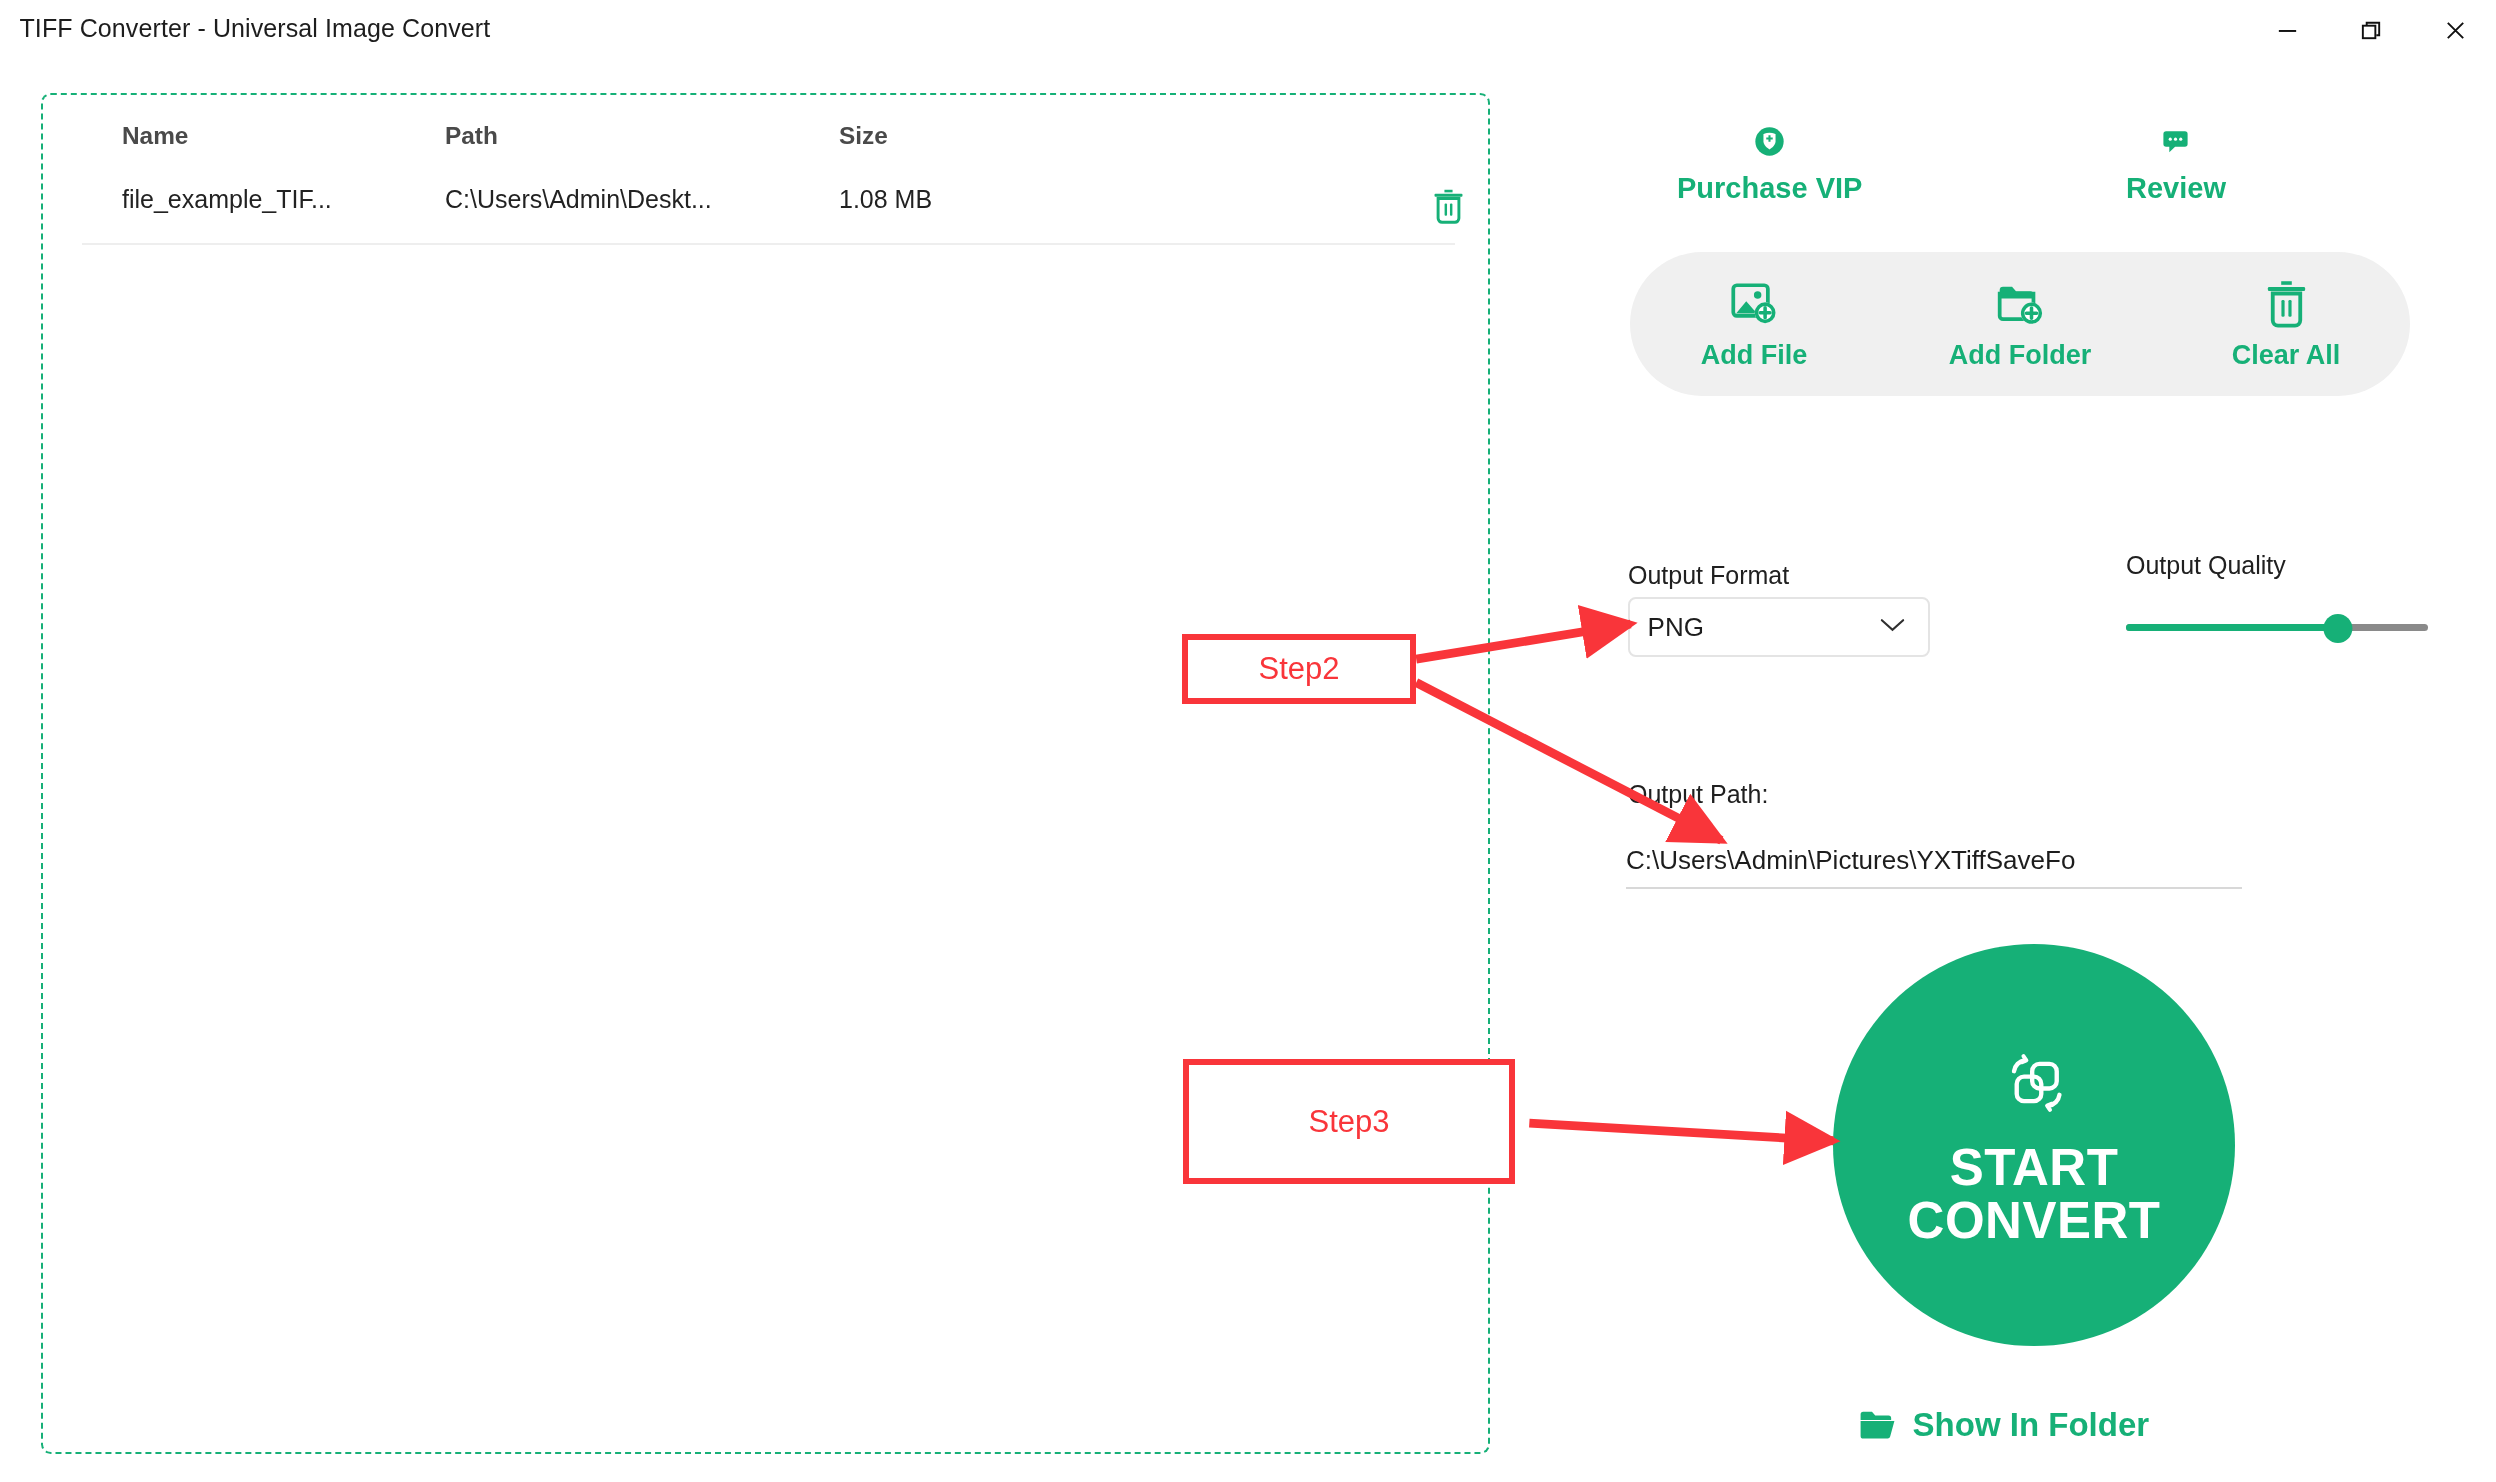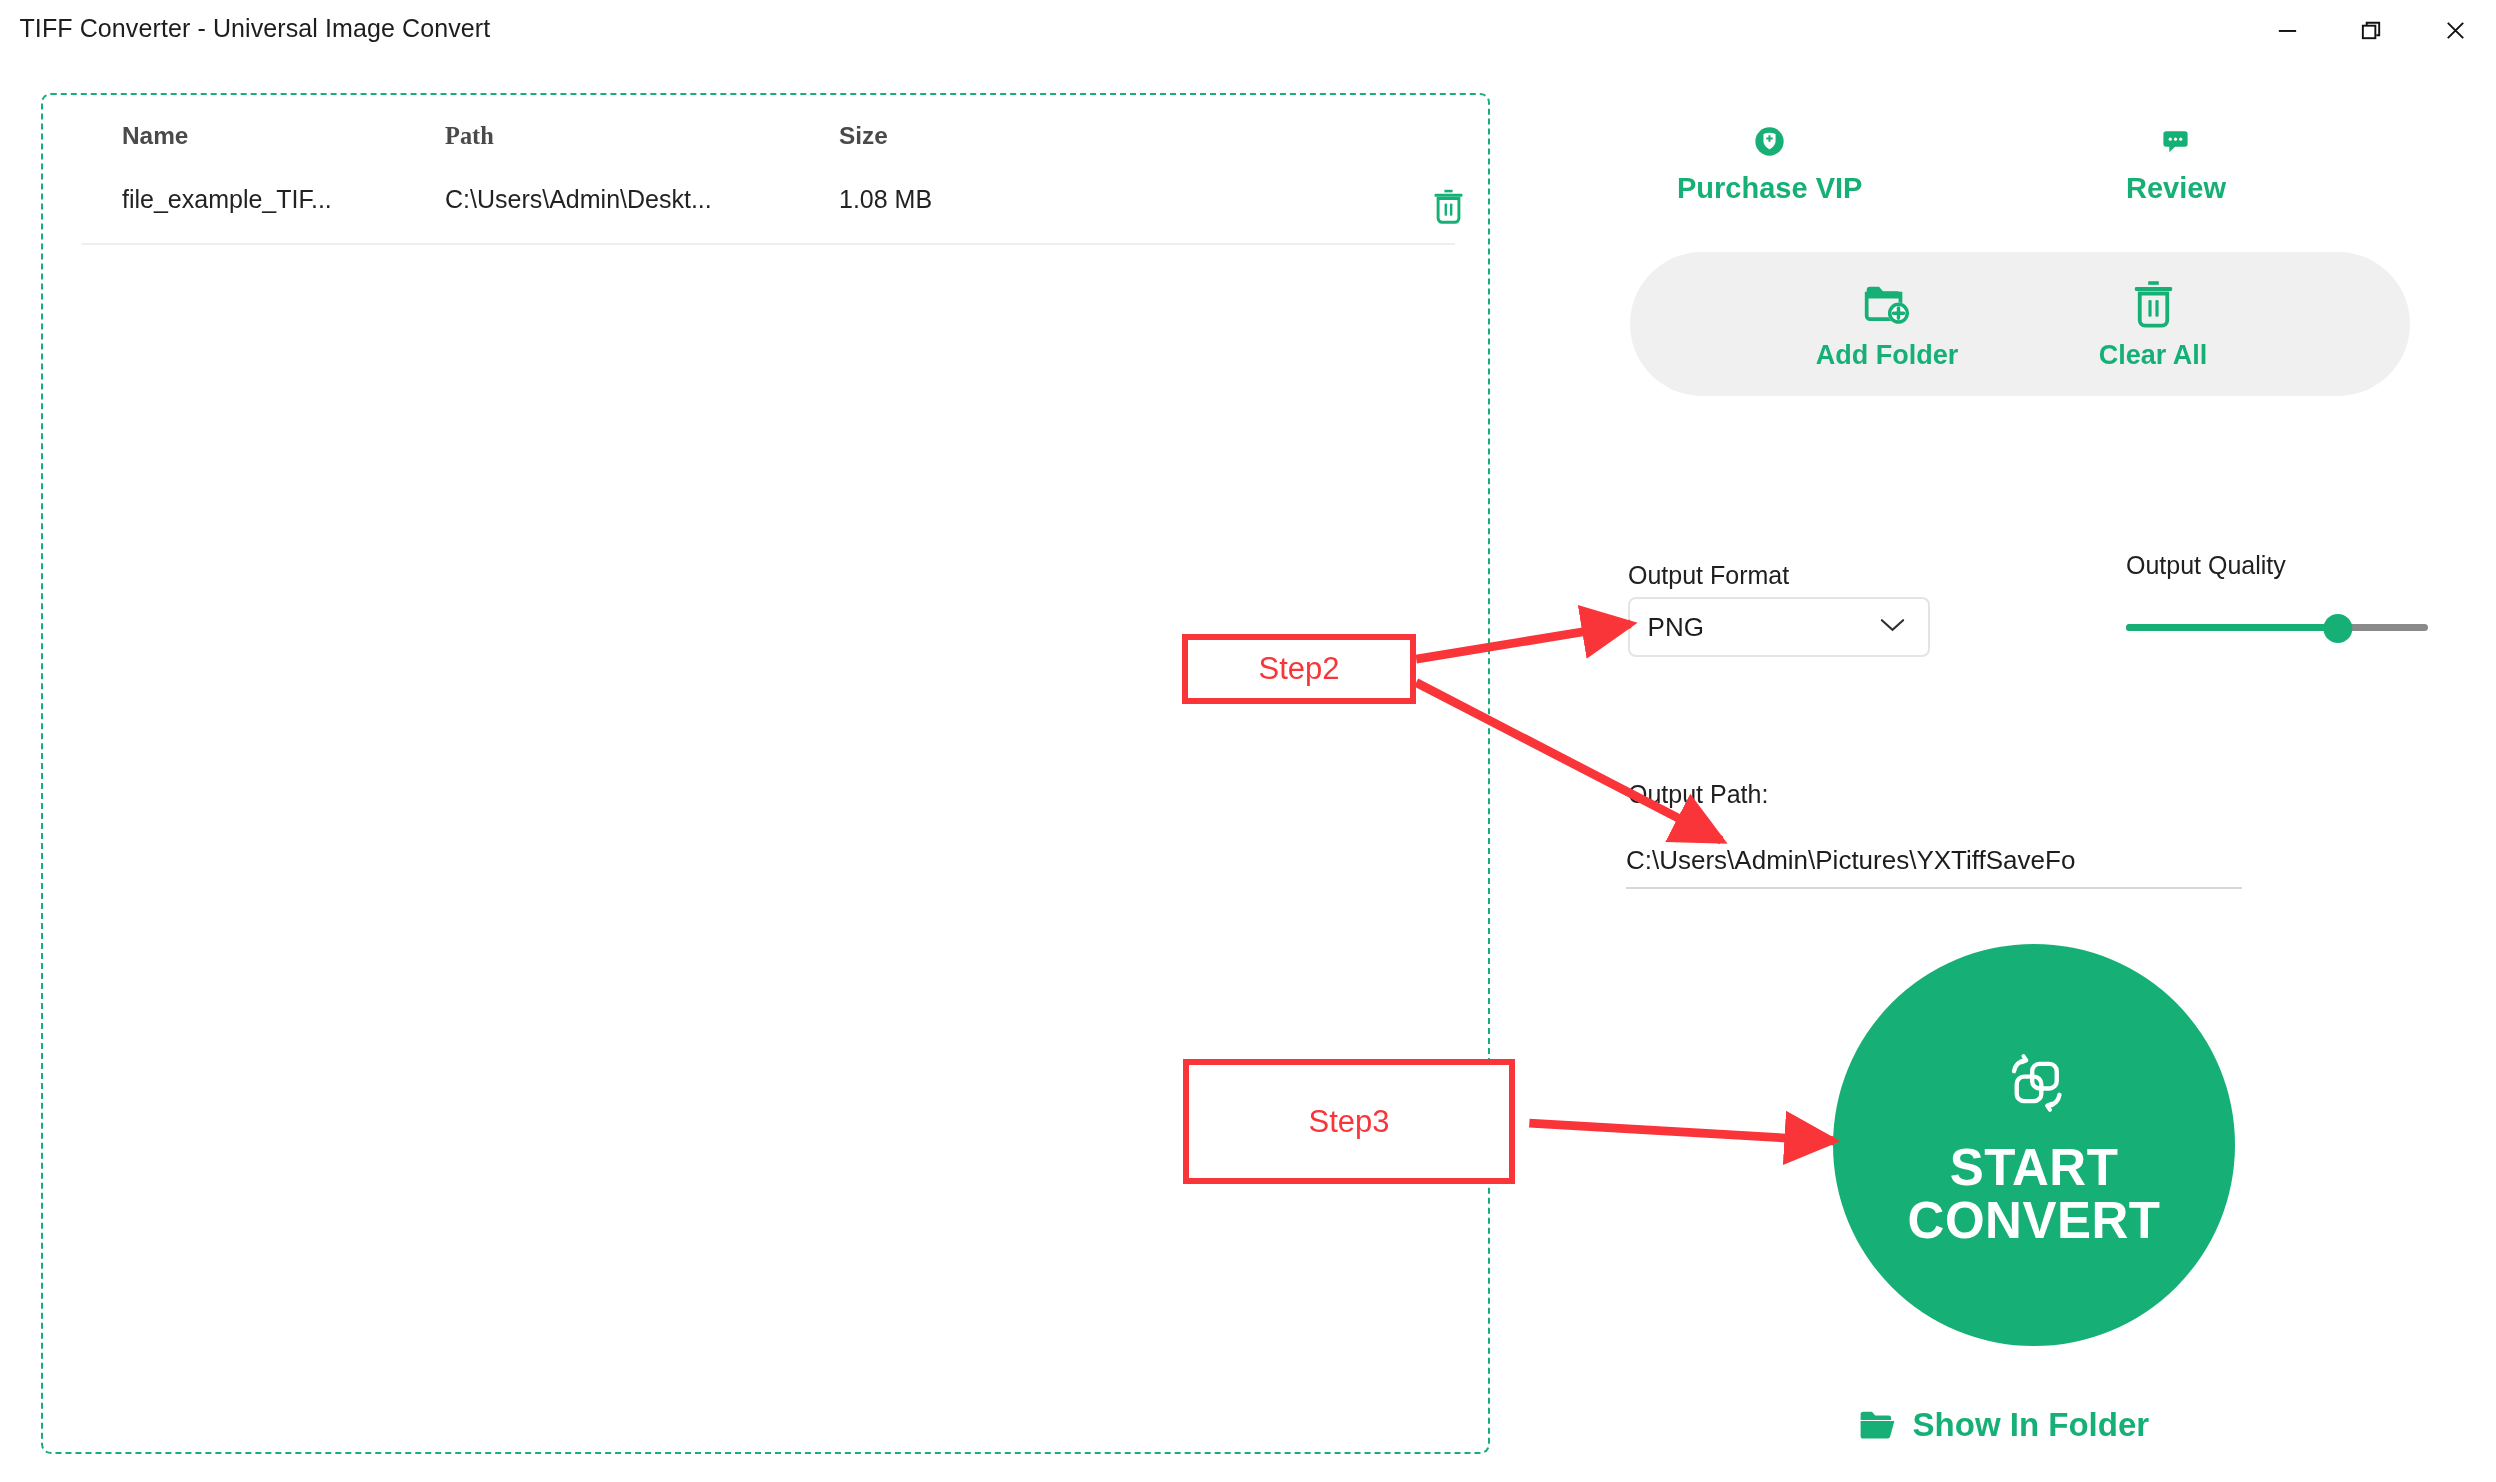--- a/index.html
+++ b/index.html
@@ -40,21 +40,21 @@
   .file-table { position: absolute; left: 0; top: 0; width: 100%; }
   .tbl-head {
     position: absolute; left: 39px; top: 27px; width: 1365px; height: 41px;
   }
   .th {
     position: absolute; top: 0;
     font-size: 24.4px; font-weight: bold; color: #4a4a4a;
     white-space: nowrap;
   }
   .th-name { left: 40px; }
-  .th-path { left: 363px; font-family: Liberation Serif, serif; }
+  .th-path { left: 363px; }
   .th-size { left: 757px; }
 
   .file-row {
     position: absolute; left: 39px; top: 80px;
     width: 1373px; height: 70px;
     border-bottom: 2px solid #eeeeee;
   }
   .td {
     position: absolute; top: 9.8px;
     font-size: 25px; color: #222222; white-space: nowrap;
@@ -252,20 +252,31 @@
         <path d="M3.2 6.6 a2 2 0 0 1 2 -2 h13.6 a2 2 0 0 1 2 2 v7.2 a2 2 0 0 1 -2 2 h-7.1 l-4.2 4 v-4 h-2.3 a2 2 0 0 1 -2 -2 z" fill="#16b077"></path>
         <circle cx="8.2" cy="10.3" r="1.15" fill="#ffffff"></circle>
         <circle cx="12" cy="10.3" r="1.15" fill="#ffffff"></circle>
         <circle cx="15.8" cy="10.3" r="1.15" fill="#ffffff"></circle>
       </svg>
       <span>Review</span>
     </div>
   </div>
 
   <div class="toolbar">
+    <div class="tool-btn">
+      <svg width="55" height="55" viewBox="0 0 28 28">
+        <rect x="3.2" y="4.2" width="17.6" height="15.6" rx="1.8" fill="none" stroke="#16b077" stroke-width="1.9"></rect>
+        <circle cx="15.6" cy="9.2" r="1.9" fill="#16b077"></circle>
+        <path d="M4.6 18.6 l5.2 -6.2 l4.2 4.8 l2.6 -2.6 l3.4 4 z" fill="#16b077"></path>
+        <circle cx="19.4" cy="18.2" r="5.3" fill="#ffffff"></circle>
+        <circle cx="19.4" cy="18.2" r="4.4" fill="none" stroke="#16b077" stroke-width="1.8"></circle>
+        <path d="M19.4 15.7 v5 M16.9 18.2 h5" stroke="#16b077" stroke-width="1.8" stroke-linecap="round"></path>
+      </svg>
+      <div class="tool-label">Add File</div>
+    </div>
 
     <div class="tool-btn">
       <svg width="55" height="55" viewBox="0 0 28 28">
         <path d="M3.4 6.6 a1.7 1.7 0 0 1 1.7 -1.7 h4.6 l2 2.3 h7.2 a1.7 1.7 0 0 1 1.7 1.7 v2.1 h-17.2 z" fill="#16b077"></path>
         <path d="M3.4 8.4 h17.2 v11.4 a1.7 1.7 0 0 1 -1.7 1.7 h-13.8 a1.7 1.7 0 0 1 -1.7 -1.7 z" fill="none" stroke="#16b077" stroke-width="1.9"></path>
         <circle cx="19.6" cy="18.4" r="5.4" fill="#ffffff"></circle>
         <circle cx="19.6" cy="18.4" r="4.5" fill="none" stroke="#16b077" stroke-width="1.8"></circle>
         <path d="M19.6 15.8 v5.2 M17 18.4 h5.2" stroke="#16b077" stroke-width="1.8" stroke-linecap="round"></path>
       </svg>
       <div class="tool-label">Add Folder</div>

